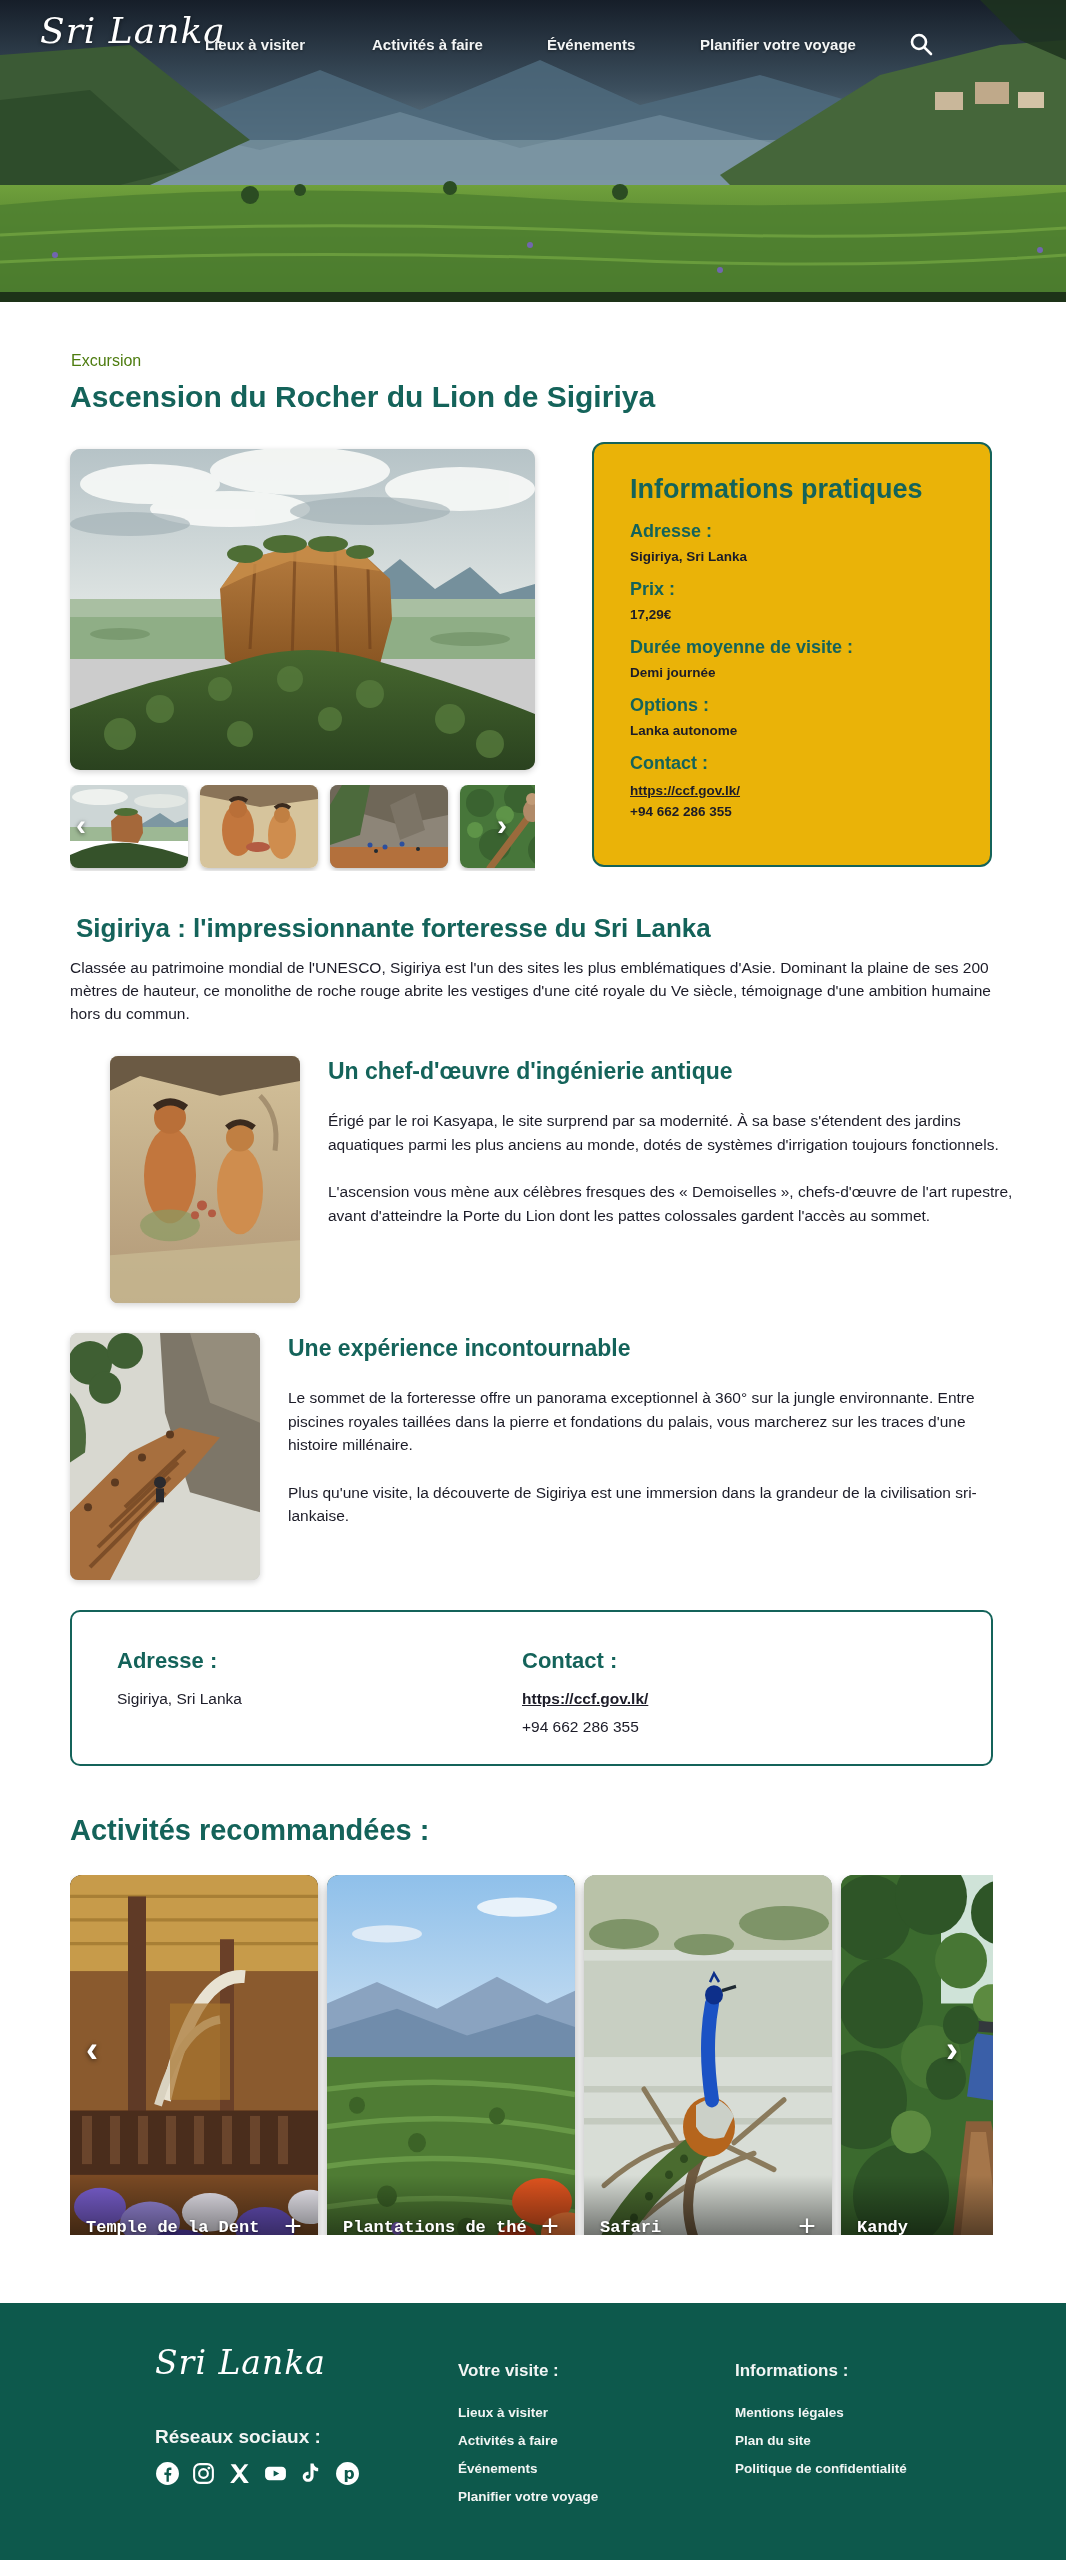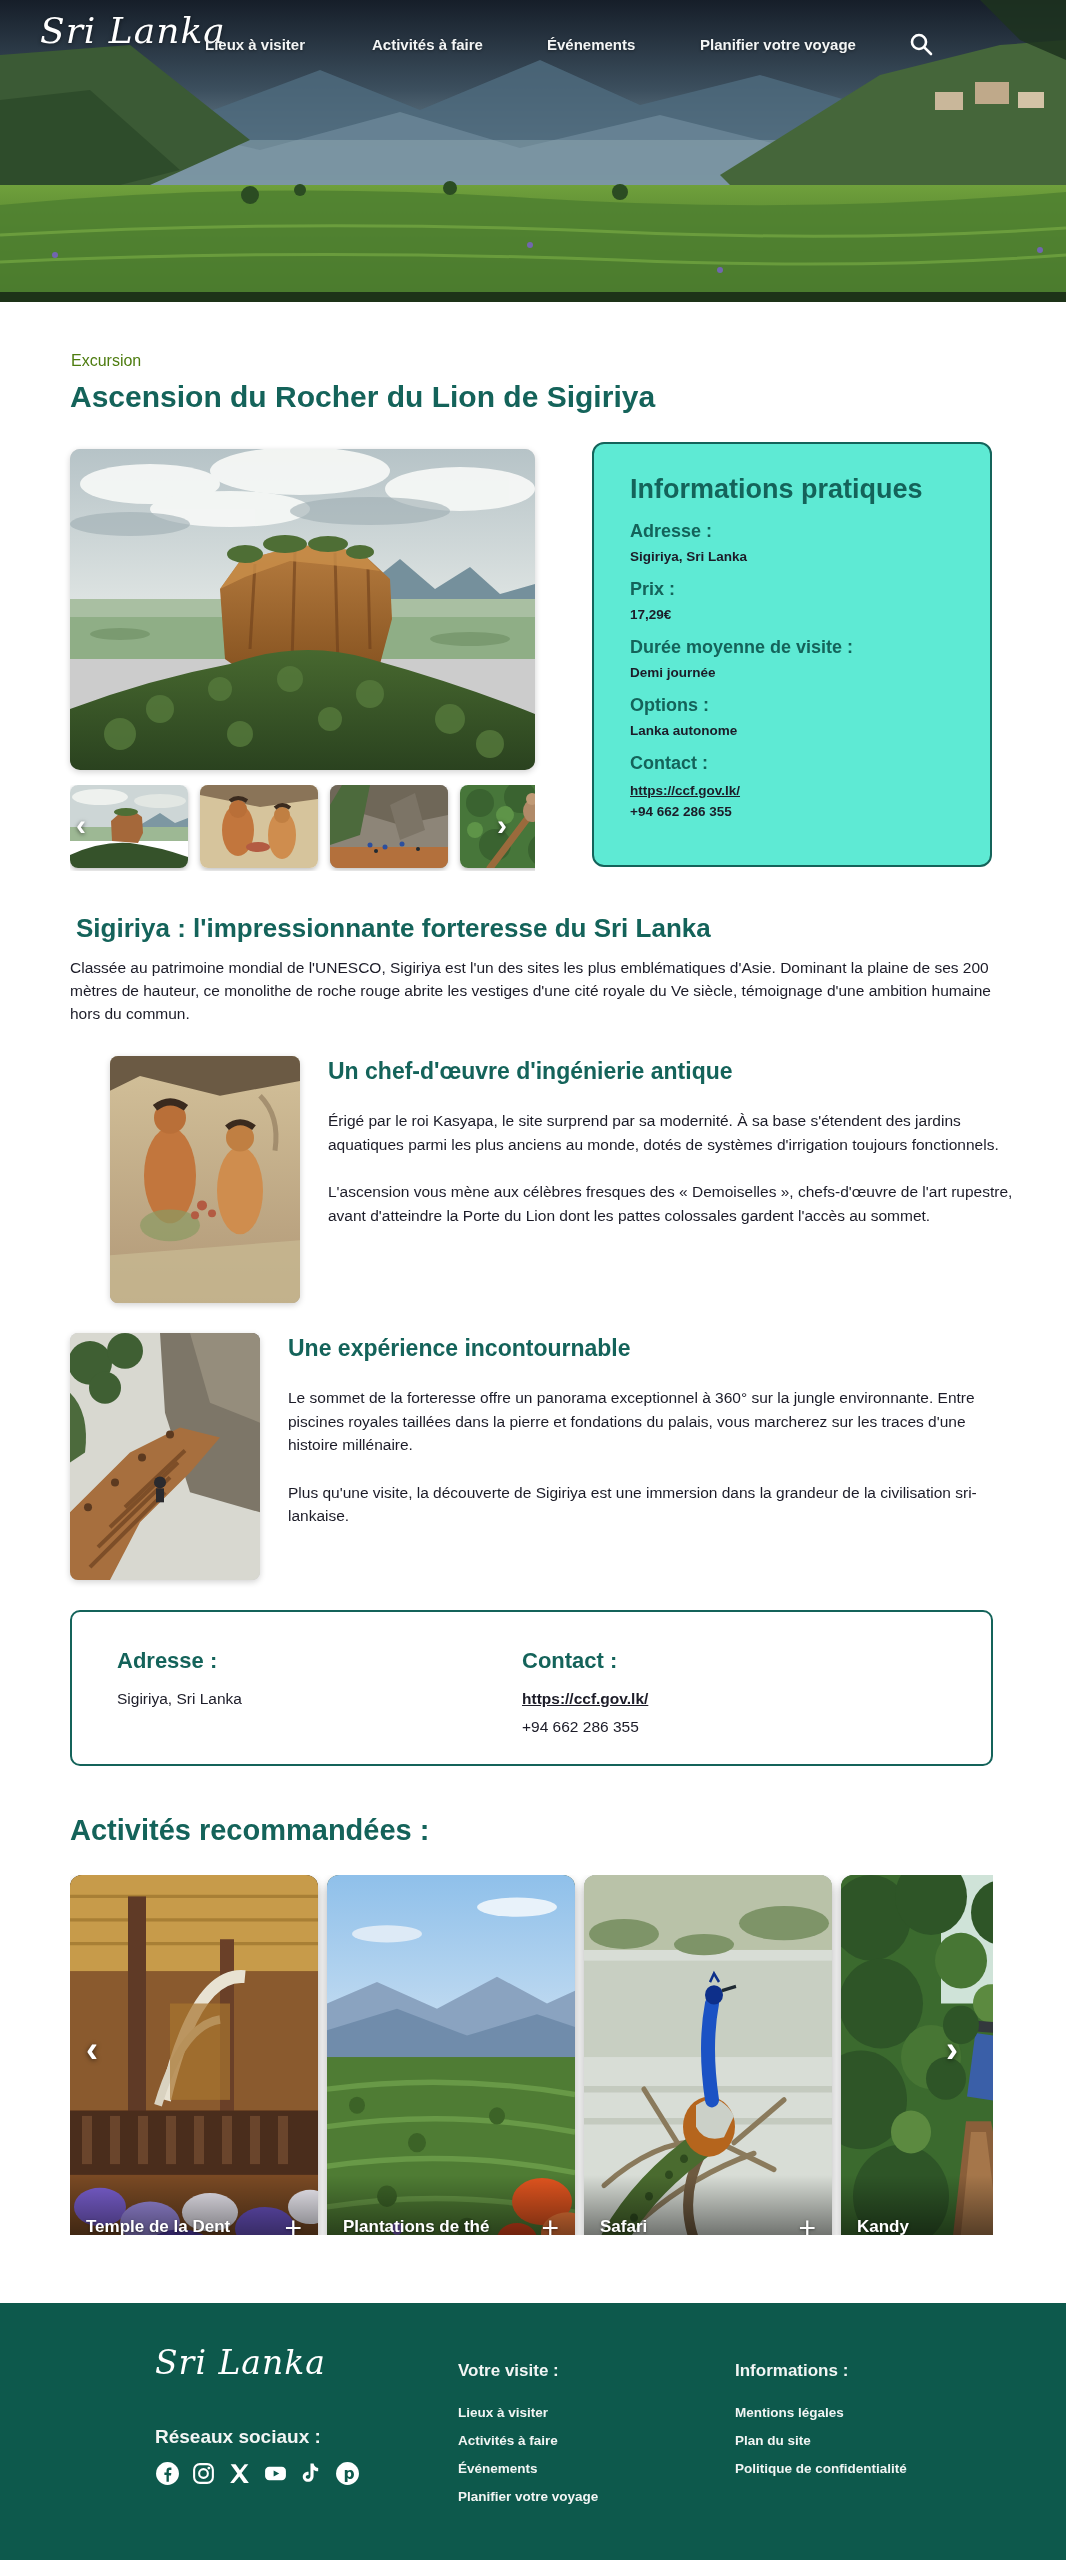--- a/index.html
+++ b/index.html
@@ -36,21 +36,21 @@
   .t-0{left:0;} .t-1{left:130px;} .t-2{left:260px;} .t-3{left:390px;}
   .strip-arrow {
     position:absolute; color:#fff; font-size:30px; font-weight:bold; line-height:30px;
     text-shadow:0 1px 4px rgba(0,0,0,.6); cursor:pointer; user-select:none;
   }
   .strip-prev { left:76px; top:810px; }
   .strip-next { left:497px; top:810px; }
   
   .info-panel {
     position:absolute; left:592px; top:442px; width:400px; height:425px;
-    border:2px solid #14635a; border-radius:12px; background:#5eead4; padding:30px 36px;
+    border:2px solid #14635a; border-radius:12px; background:#eab308; padding:30px 36px;
   }
   .ip-title { font-size:27px; font-weight:bold; color:#14635a; margin-bottom:16px; }
   .ip-label { font-size:18px; font-weight:bold; color:#14635a; margin-top:15px; margin-bottom:7px; }
   .ip-value { font-size:13.5px; color:#1c1c28; font-weight:600; }
   .ip-link { font-size:13.5px; color:#1c1c28; font-weight:700; text-decoration:underline; display:inline-block; margin-bottom:6px; cursor:pointer; }
   
   .sec-h2 { position:absolute; left:76px; top:913px; font-size:26px; font-weight:bold; color:#14635a; }
   .intro-p { position:absolute; left:70px; top:956px; width:940px; font-size:15.5px; line-height:23px; color:#1c1c28; }
   
   .feature { position:absolute; left:70px; display:flex; }
@@ -69,21 +69,21 @@
   .cb-addr { left:45px; } .cb-contact { left:450px; }
   .cb-label { font-size:22px; font-weight:bold; color:#14635a; margin-bottom:16px; }
   .cb-value { font-size:15.5px; color:#1c1c28; }
   .cb-link { font-size:15.5px; color:#1c1c28; font-weight:700; text-decoration:underline; display:inline-block; margin-bottom:10px; cursor:pointer; }
   
   .act-h2 { position:absolute; left:70px; top:1814px; font-size:29px; font-weight:bold; color:#14635a; }
   .carousel { position:absolute; left:70px; top:1875px; width:923px; height:360px; overflow:hidden; }
   .track { position:absolute; left:0; top:0; display:flex; gap:9px; }
   .card {
     position:relative; width:248px; height:378px; border-radius:12px; overflow:hidden;
-    flex:0 0 auto; box-shadow:0 5px 10px rgba(0,0,0,.3); cursor:pointer; background:#3a5a30;
+    flex:0 0 auto; box-shadow:0 5px 10px rgba(0,0,0,.3); cursor:pointer; background:#3a5a30;font-family:Liberation Mono, monospace;
   }
   .card svg { display:block; width:100%; height:100%; }
   .card-overlay {
     position:absolute; left:0; bottom:0; width:100%; height:78px;
     background:linear-gradient(to bottom, rgba(0,0,0,0), rgba(0,0,0,.62));
   }
   .card-label { position:absolute; left:16px; bottom:16px; color:#fff; font-size:17px; font-weight:700; text-shadow:0 1px 3px rgba(0,0,0,.5); }
   .card-add { position:absolute; right:16px; bottom:8px; color:#fff; font-size:30px; font-weight:300; line-height:34px; cursor:pointer; text-shadow:0 1px 3px rgba(0,0,0,.5); }
   .car-arrow {
     position:absolute; color:#fff; font-size:36px; font-weight:bold; line-height:36px;

